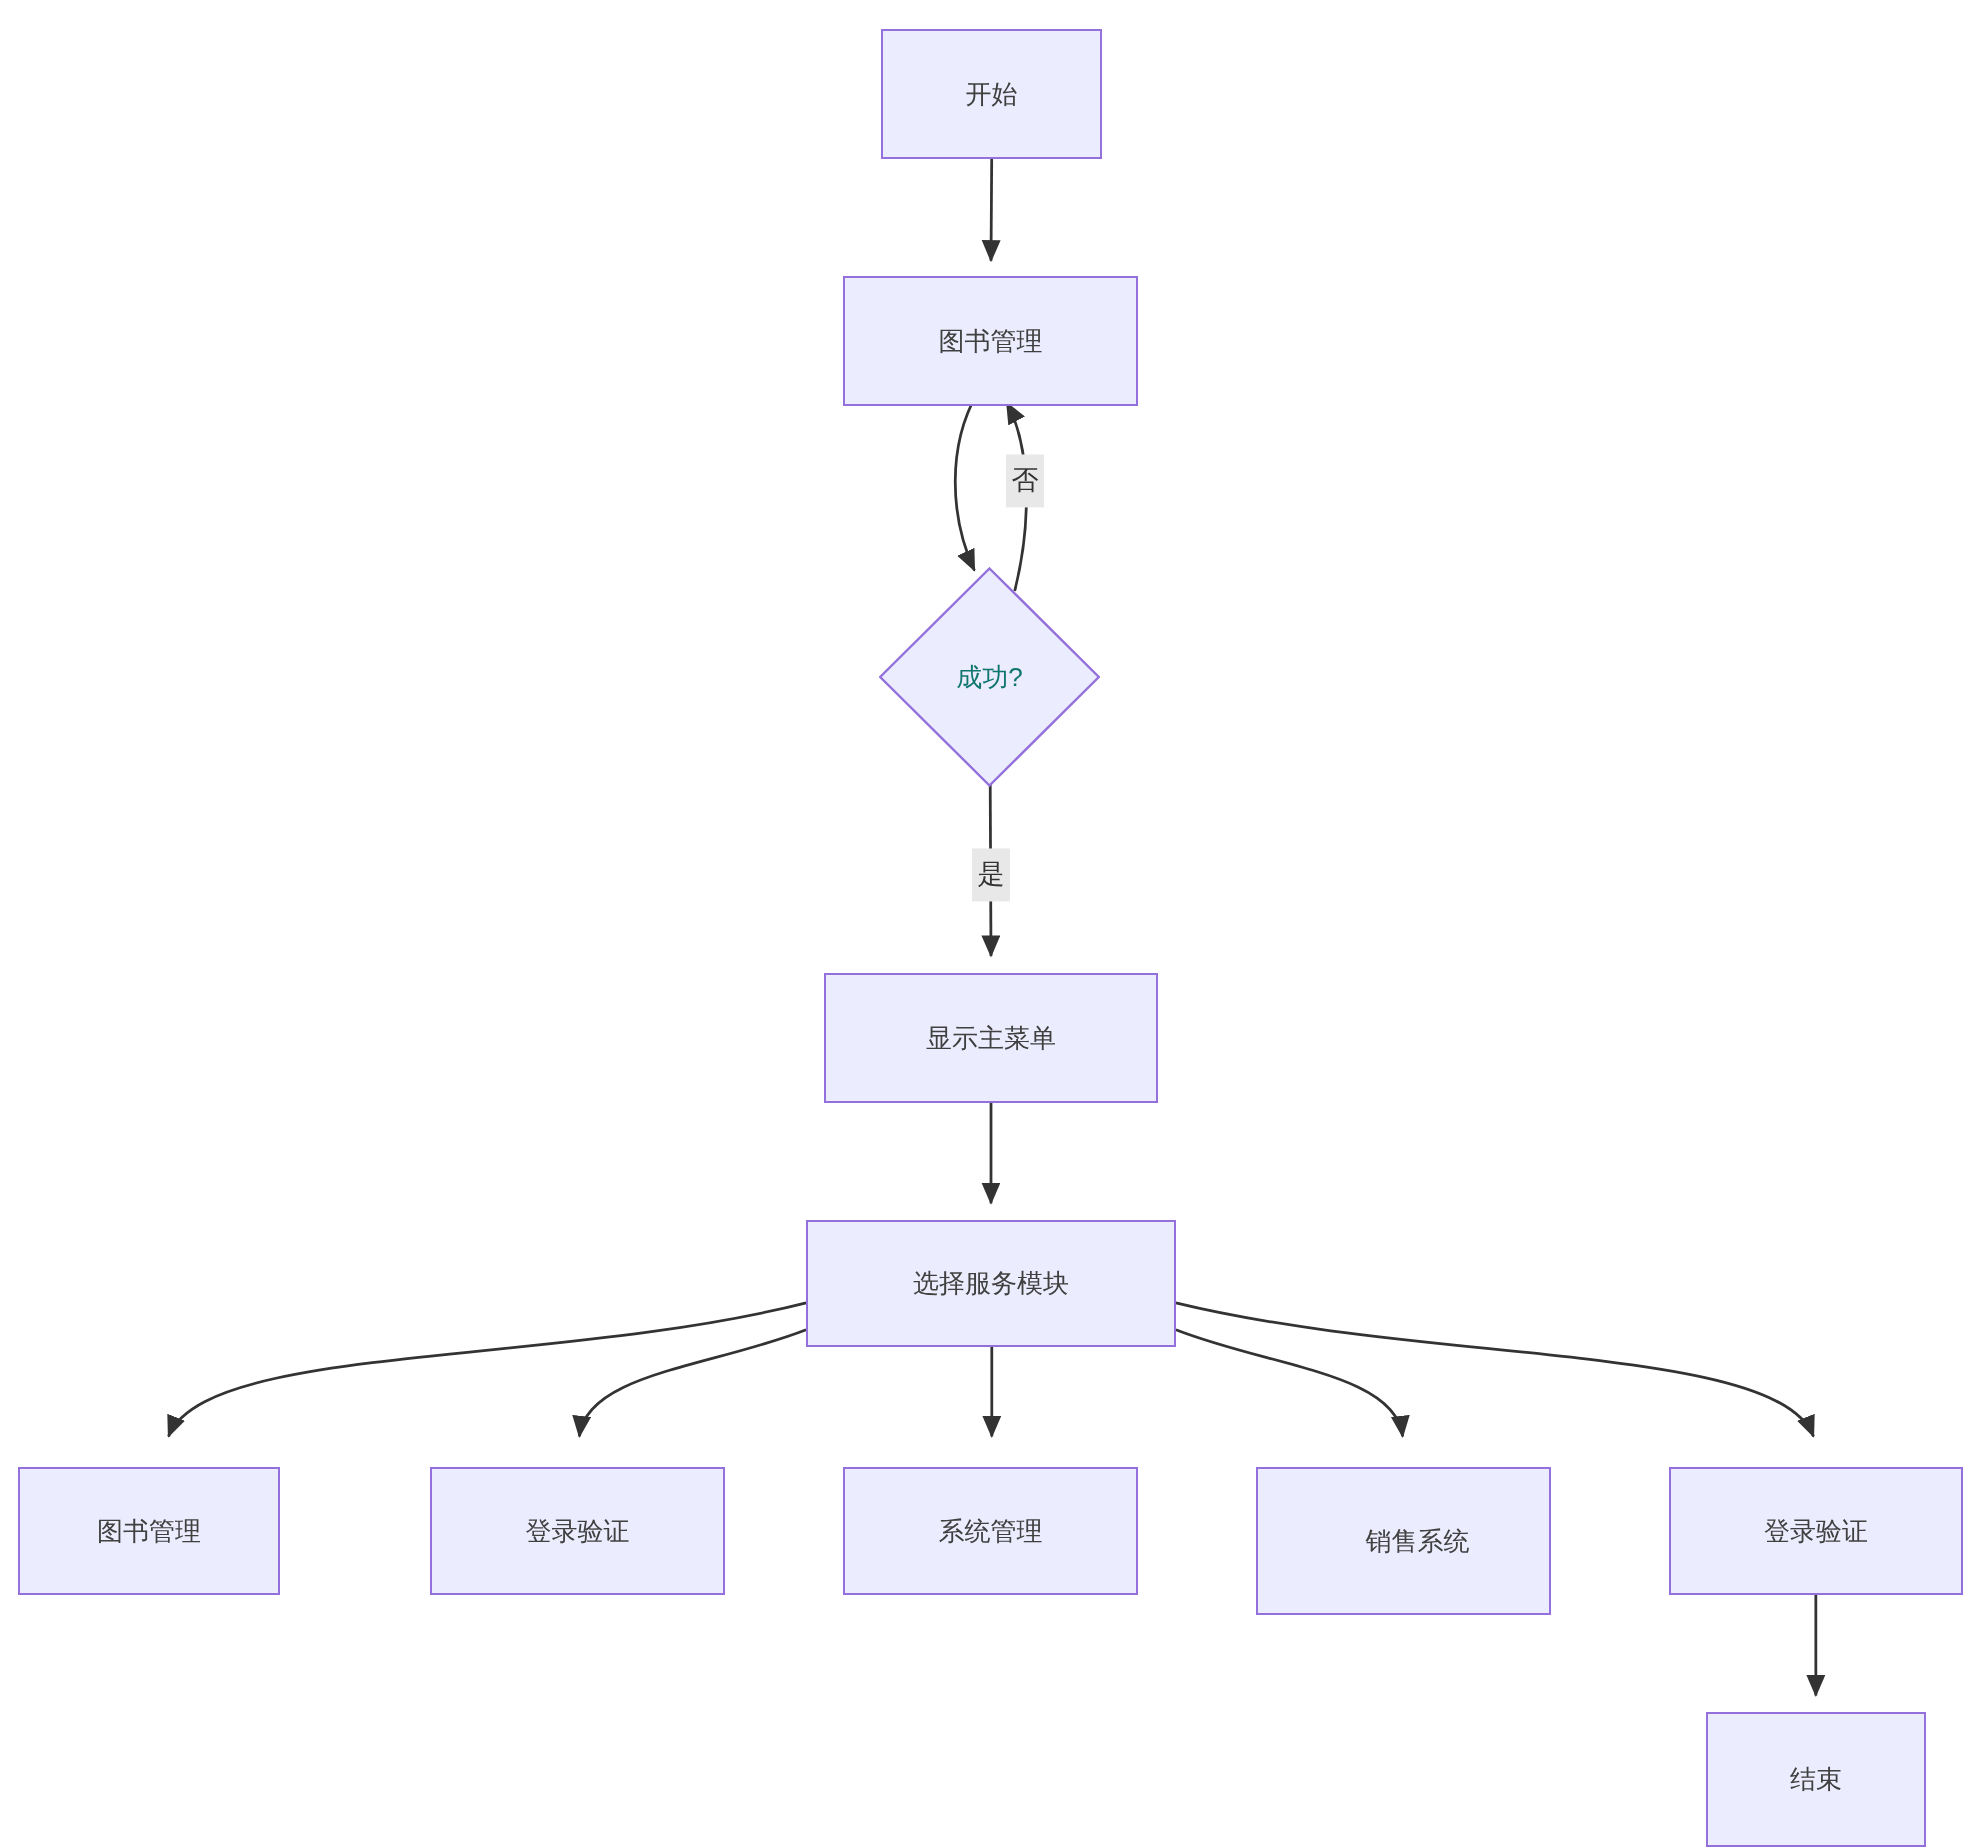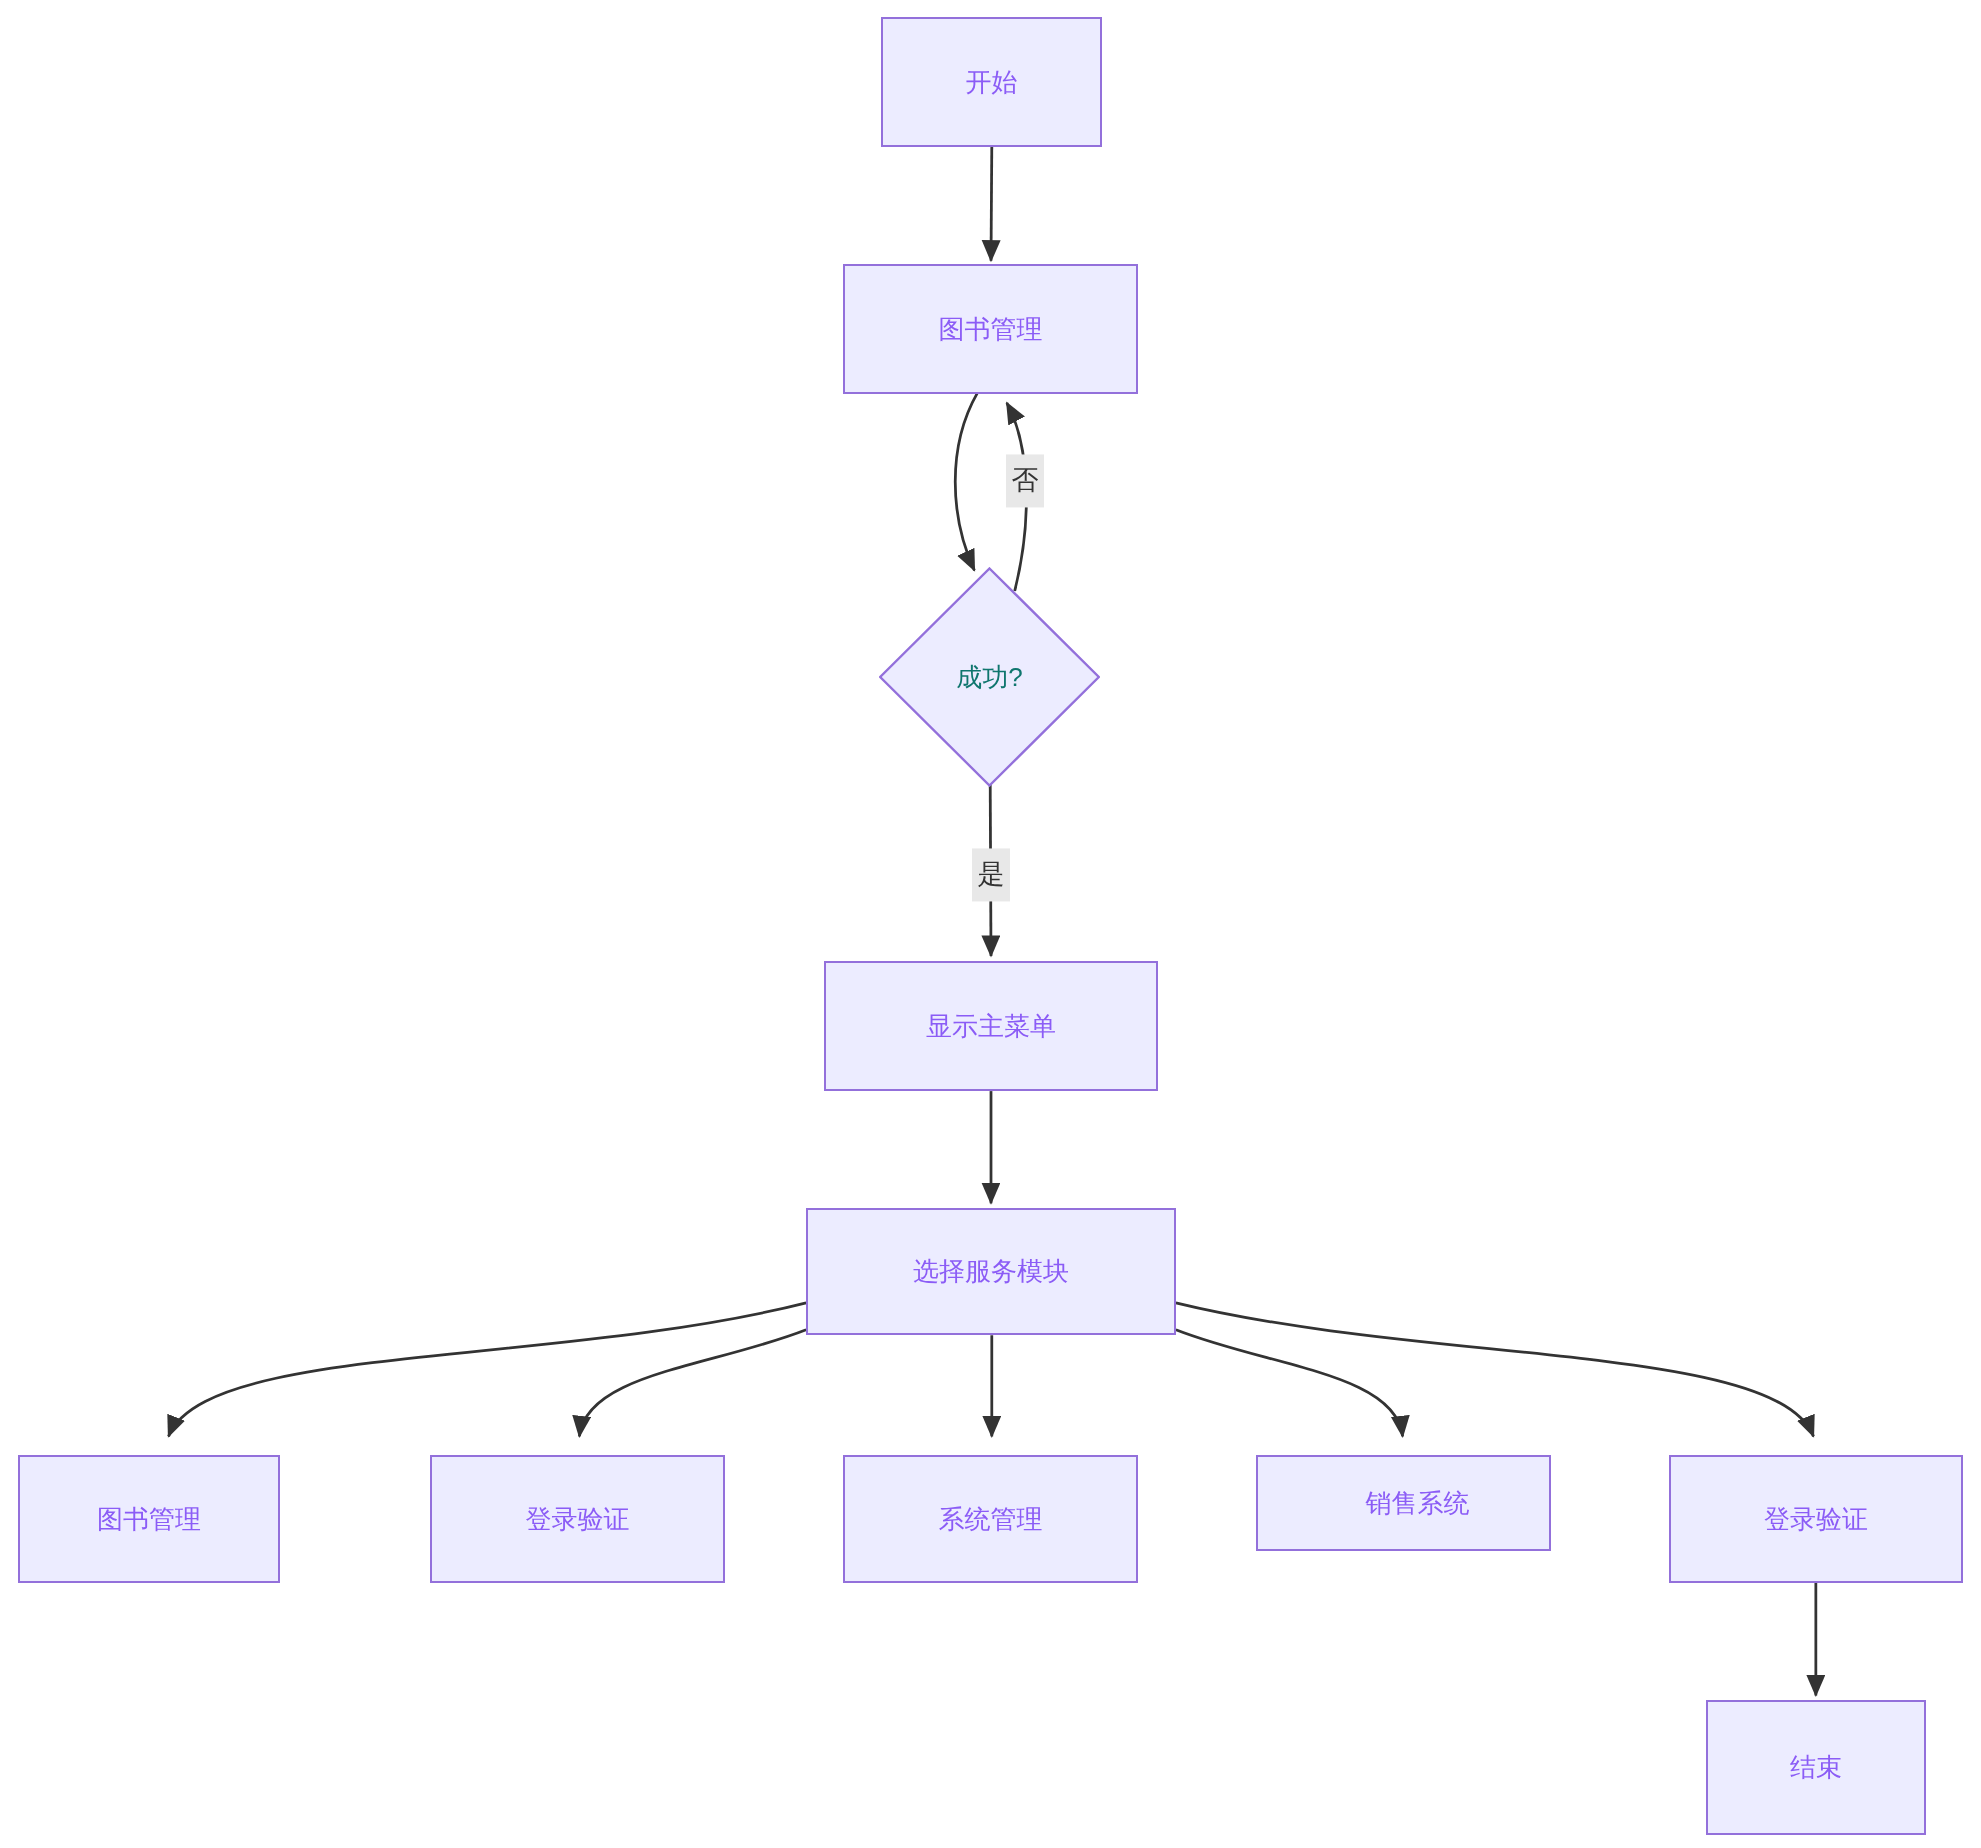--- a/index.html
+++ b/index.html
@@ -20,27 +20,28 @@
     left: 0;
     top: 0;
     width: 1982px;
     height: 1848px;
   }
   .node {
     position: absolute;
     box-sizing: border-box;
     background: #ECECFF;
     border: 2.4px solid #9370DB;
-    color: #8b5cf6;
+    color: #404040;
     font-size: 26px;
     line-height: 1.4;
     display: flex;
     align-items: center;
     justify-content: center;
     text-align: center;
+    margin-top: 12px;
   }
   .diamond-wrap {
     position: absolute;
     box-sizing: border-box;
   }
   .diamond-wrap svg {
     position: absolute;
     left: 0;
     top: 0;
   }
@@ -122,21 +123,21 @@
   </div>
 
   <div class="node" style="left:430px; top:1455px; width:295px; height:128px;">
     <span>登录验证</span>
   </div>
 
   <div class="node" style="left:843px; top:1455px; width:295px; height:128px;">
     <span>系统管理</span>
   </div>
 
-  <div class="node" style="left:1256px; top:1455px; width:295px; height:96px;padding-left:28px;">
+  <div class="node" style="left:1256px; top:1455px; width:295px; height:148px;padding-left:28px;">
     <span>销售系统</span>
   </div>
 
   <div class="node" style="left:1669px; top:1455px; width:294px; height:128px;">
     <span>登录验证</span>
   </div>
 
   <div class="node" style="left:1706px; top:1700px; width:220px; height:135px;">
     <span>结束</span>
   </div>

